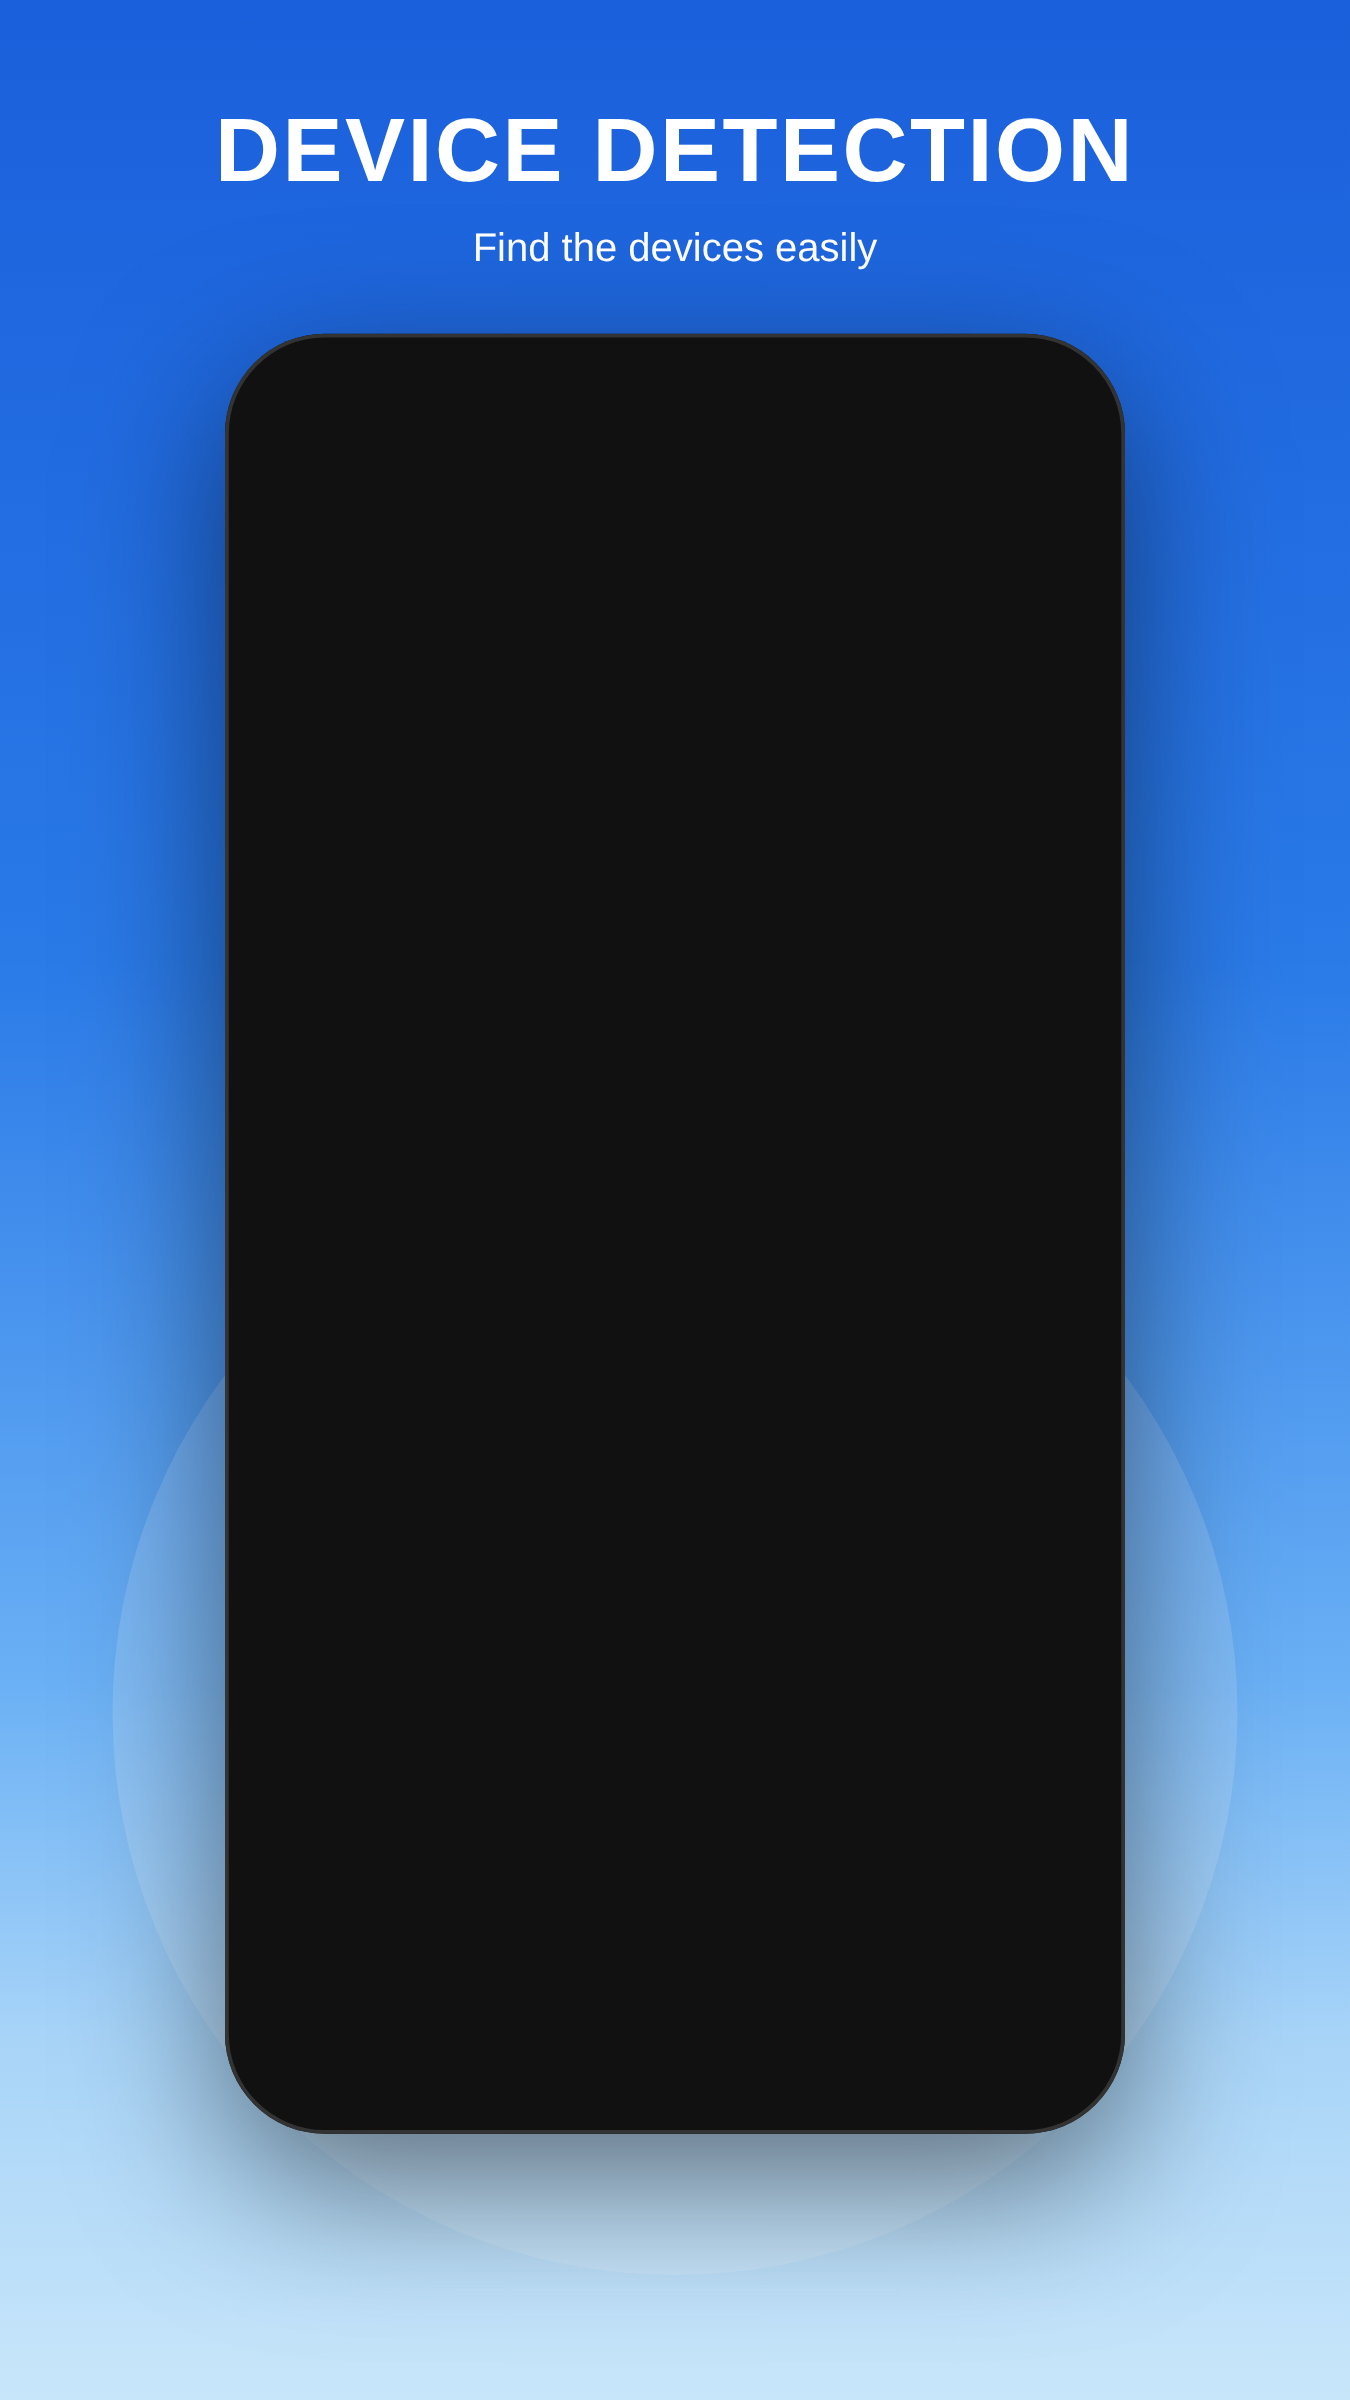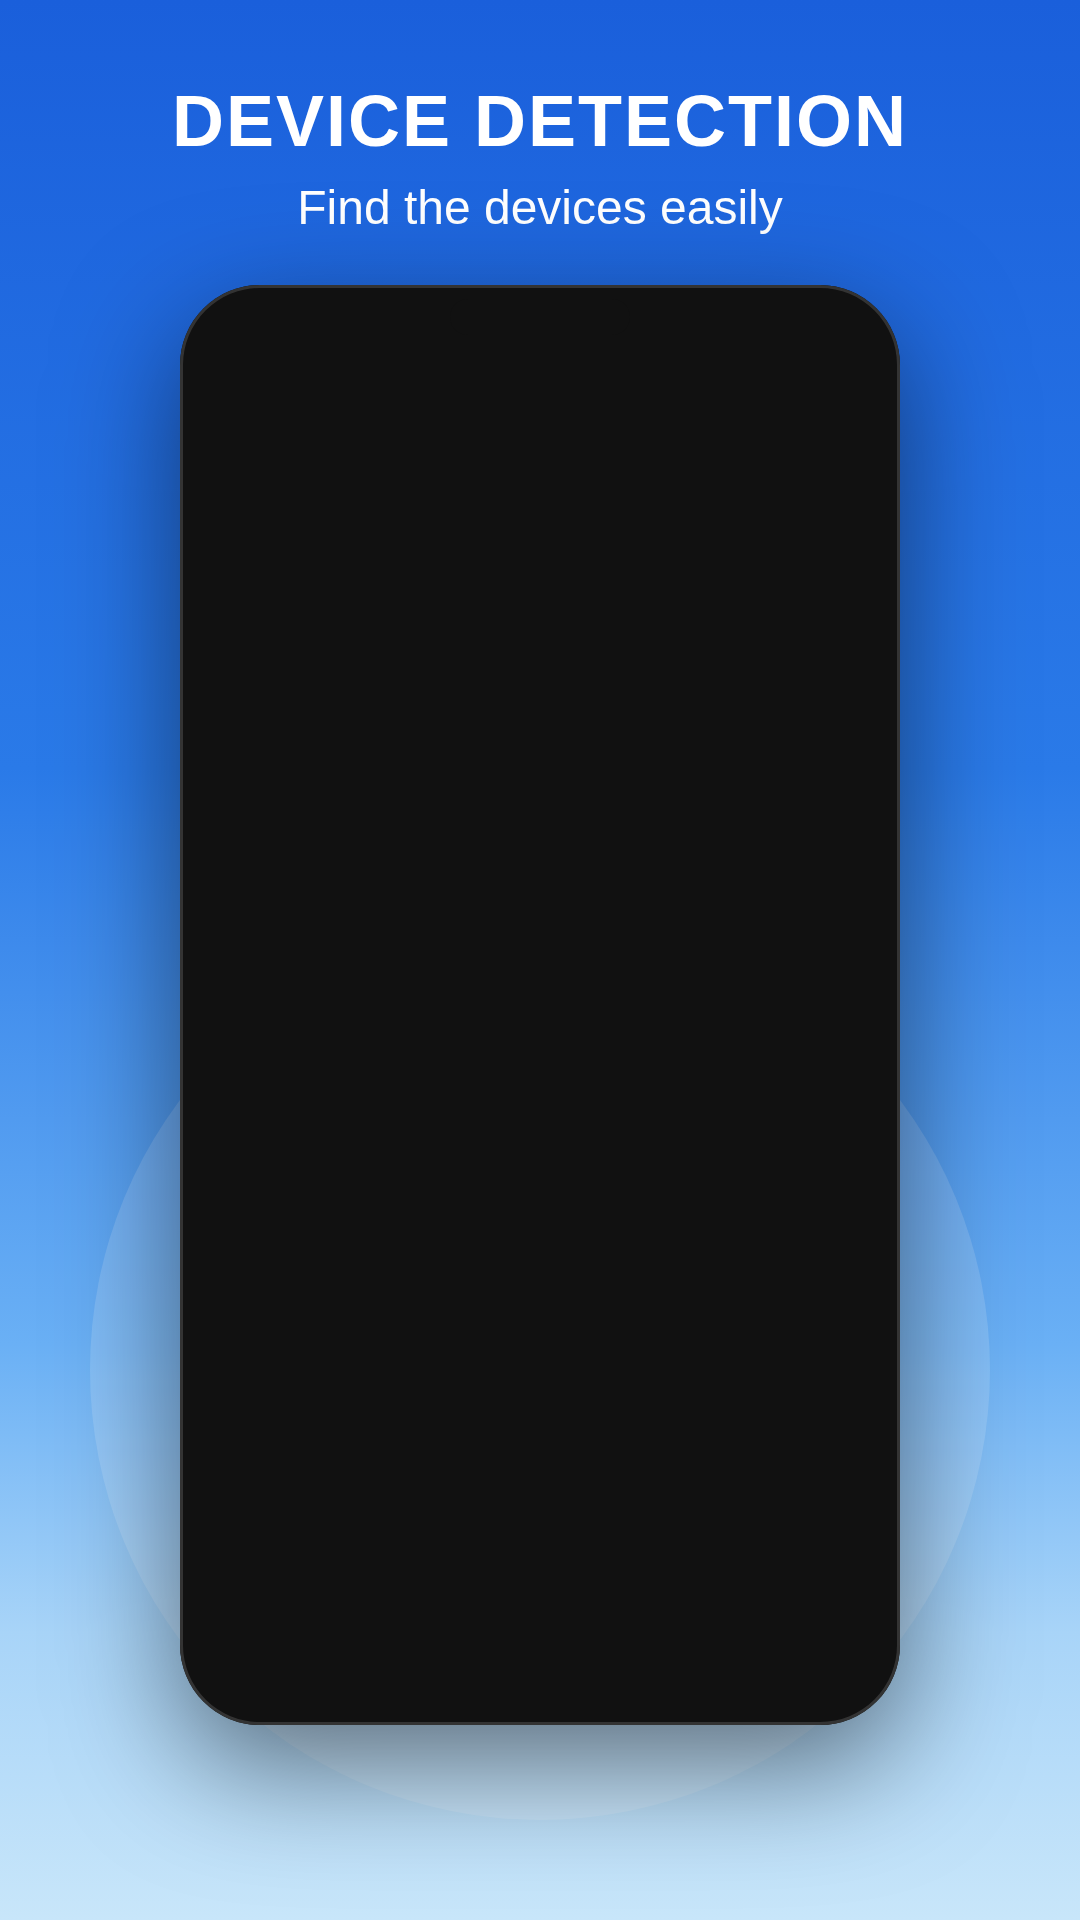--- a/index.html
+++ b/index.html
@@ -19,21 +19,21 @@
       color: #fff;
       font-size: 72px;
       font-weight: 900;
       text-align: center;
       margin-top: 80px;
       letter-spacing: 2px;
       text-transform: uppercase;
     }
     .hero-subtitle {
       color: #fff;
-      font-size: 48px;
+      font-size: 32px;
       font-weight: 400;
       text-align: center;
       margin-top: 18px;
     }
 
     
     .phone-wrapper {
       position: relative;
       margin-top: 50px;
       width: 720px;

